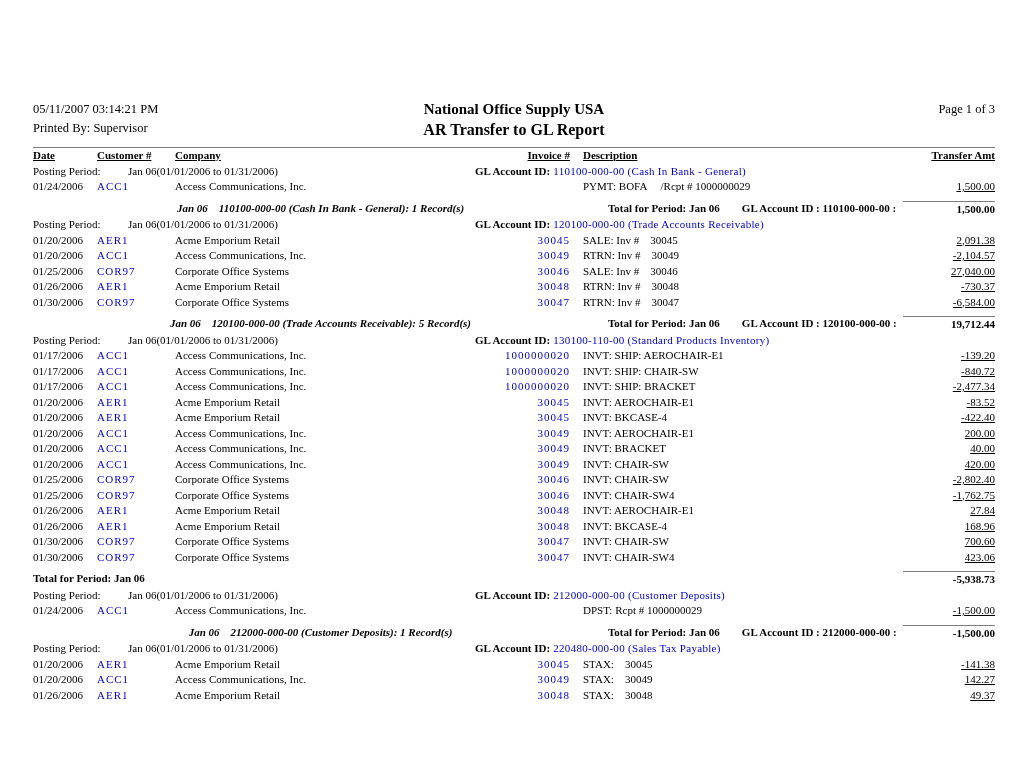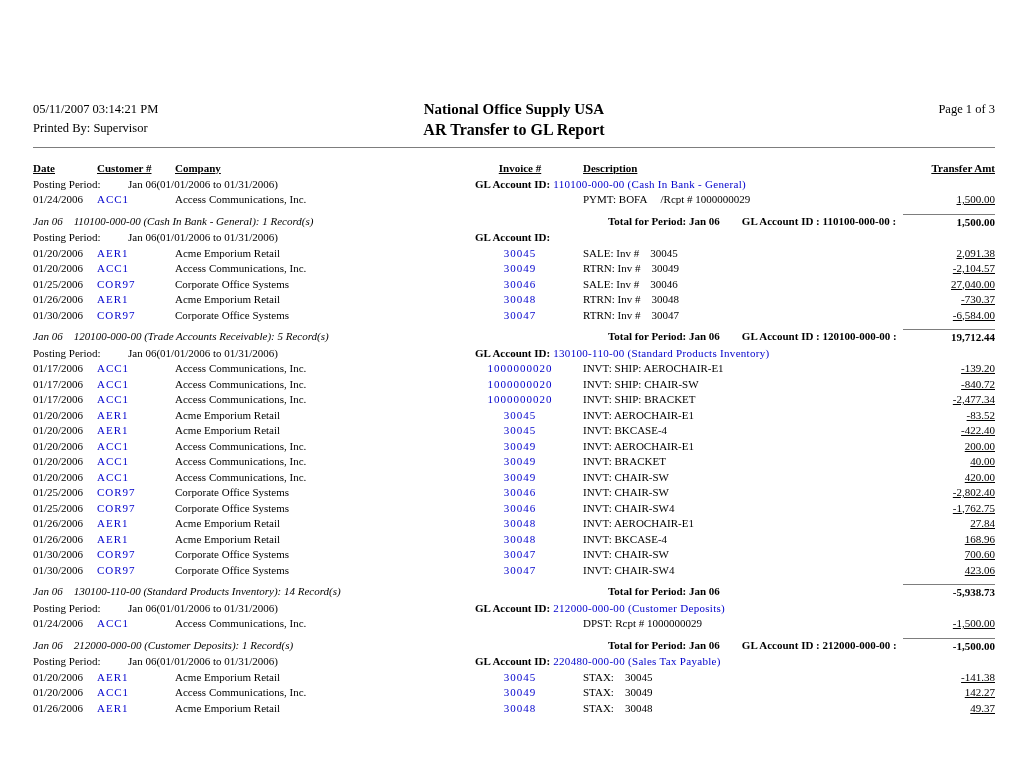--- a/index.html
+++ b/index.html
@@ -11,40 +11,40 @@
   .rpt-header{display:flex;align-items:flex-start;}
   .h-left{width:250px;font-size:12.5px;line-height:19px;}
   .h-center{flex:1;text-align:center;}
   .h-right{width:250px;text-align:right;font-size:12.5px;line-height:19px;}
   .company-name{font-weight:bold;font-size:15px;line-height:19px;}
   .report-title{font-weight:bold;font-size:16px;line-height:21px;}
   .hrule{border:0;border-top:1px solid #7d7d7d;margin:7px 0 0 0;}
 
   
   .row{display:flex;font-size:11px;line-height:15.5px;}
-  .col-headers{margin-top:13px;}
+  .col-headers{}
   .hb{font-weight:bold;text-decoration:underline;}
   .c-date{width:64px;}
   .c-cust{width:78px;}
   .c-comp{width:295px;}
-  .c-inv{width:100px;text-align:center;}
+  .c-inv{width:100px;text-align:right;}
   .c-desc{width:343px;padding-left:13px;white-space:pre;}
   .c-amt{flex:1;text-align:right;text-decoration:underline;}
 
   .lnk{color:#0000cc;letter-spacing:1px;}
   .glnk{color:#0000cc;letter-spacing:0.3px;}
 
   
   .p-label{width:95px;font-weight:normal;}
   .p-value{width:347px;}
   .g-label{font-weight:bold;}
 
   
   .total{margin-top:6px;font-weight:bold;}
-  .t-summary{width:575px;font-weight:normal;font-style:italic;white-space:pre;}
+  .t-summary{width:575px;font-weight:bold;font-style:italic;white-space:pre;text-align:center;}
   .t-account{margin-left:22px;}
   .t-amt{flex:1;text-align:right;}
   .ovl{display:inline-block;border-top:1px solid #7d7d7d;min-width:92px;text-align:right;}
 </style>
 </head>
 <body>
 
 <div class="page">
   <div class="content">
 
@@ -94,20 +94,21 @@
             <span class="t-label">Total for Period: Jan 06</span>
             <span class="t-account">GL Account ID : 110100-000-00 :</span>
             <span class="t-amt"><span class="ovl">1,500.00</span></span>
           </div>
         </div>
         <div class="section">
           <div class="row">
             <span class="p-label">Posting Period:</span>
             <span class="p-value">Jan 06(01/01/2006 to 01/31/2006)</span>
             <span class="g-label">GL Account ID:</span>
+            <span class="glnk">&nbsp;120100-000-00 (Trade Accounts Receivable)</span>
           </div>
           <div class="row">
             <span class="c-date">01/20/2006</span>
             <span class="c-cust lnk">AER1</span>
             <span class="c-comp">Acme Emporium Retail</span>
             <span class="c-inv lnk">30045</span>
             <span class="c-desc">SALE: Inv #    30045</span>
             <span class="c-amt">2,091.38</span>
           </div>
           <div class="row">
@@ -262,21 +263,20 @@
           </div>
           <div class="row">
             <span class="c-date">01/30/2006</span>
             <span class="c-cust lnk">COR97</span>
             <span class="c-comp">Corporate Office Systems</span>
             <span class="c-inv lnk">30047</span>
             <span class="c-desc">INVT: CHAIR-SW4</span>
             <span class="c-amt">423.06</span>
           </div>
           <div class="row total">
-            <span class="t-summary">Jan 06    130100-110-00 (Standard Products Inventory): 14 Record(s)</span>
             <span class="t-label">Total for Period: Jan 06</span>
             <span class="t-amt"><span class="ovl">-5,938.73</span></span>
           </div>
         </div>
         <div class="section">
           <div class="row">
             <span class="p-label">Posting Period:</span>
             <span class="p-value">Jan 06(01/01/2006 to 01/31/2006)</span>
             <span class="g-label">GL Account ID:</span>
             <span class="glnk">&nbsp;212000-000-00 (Customer Deposits)</span>

